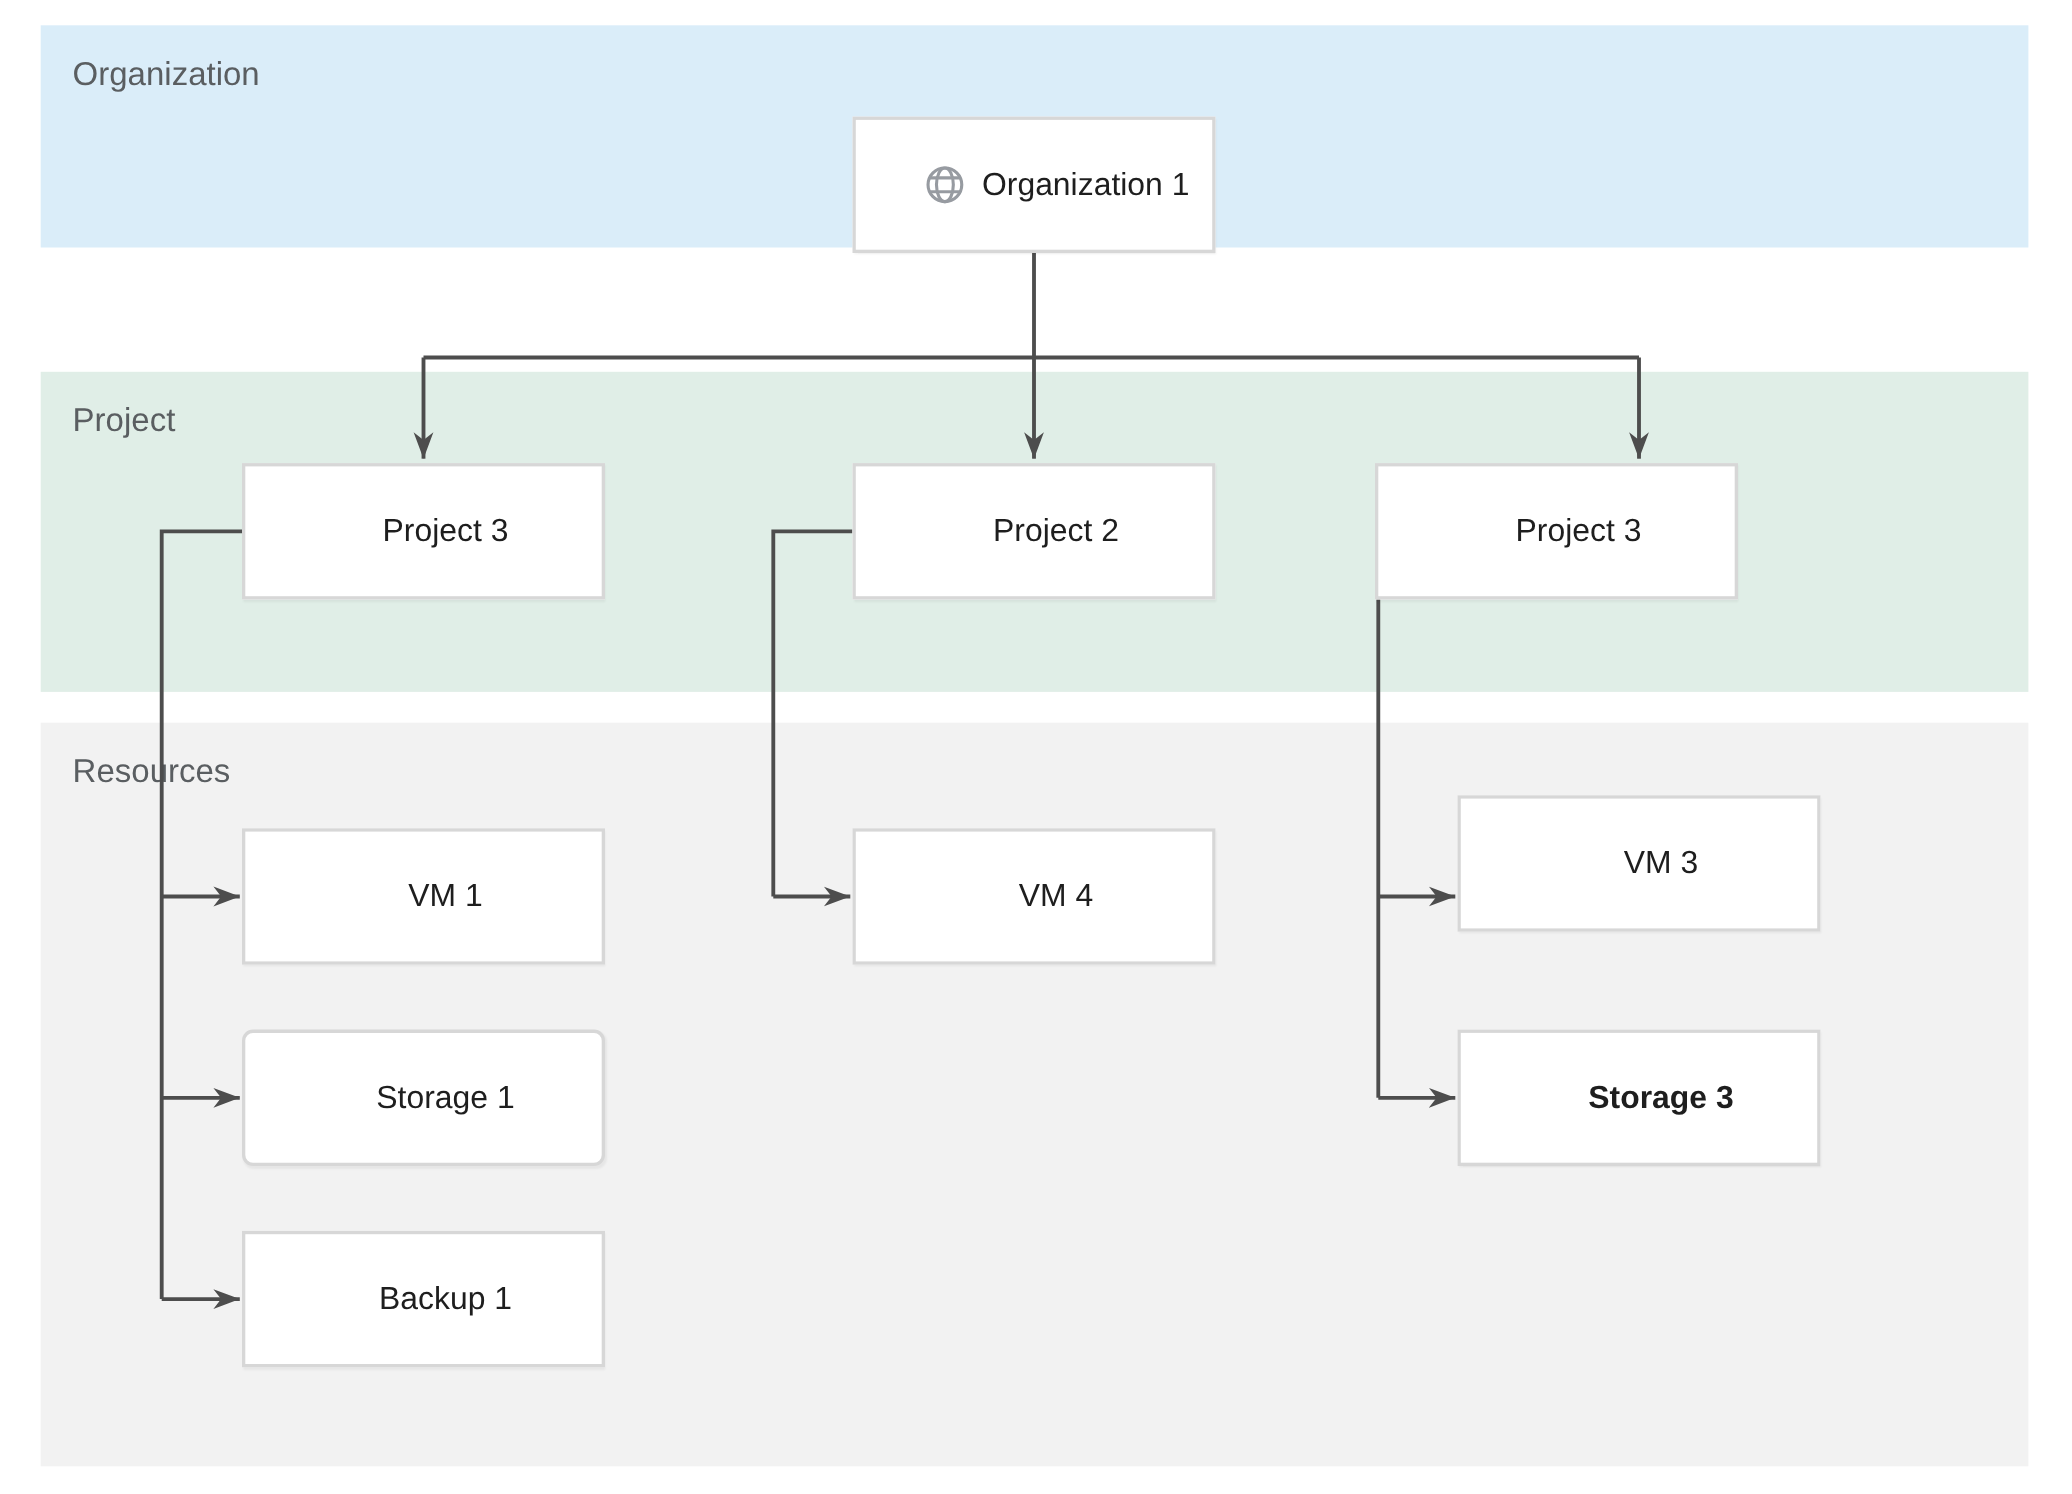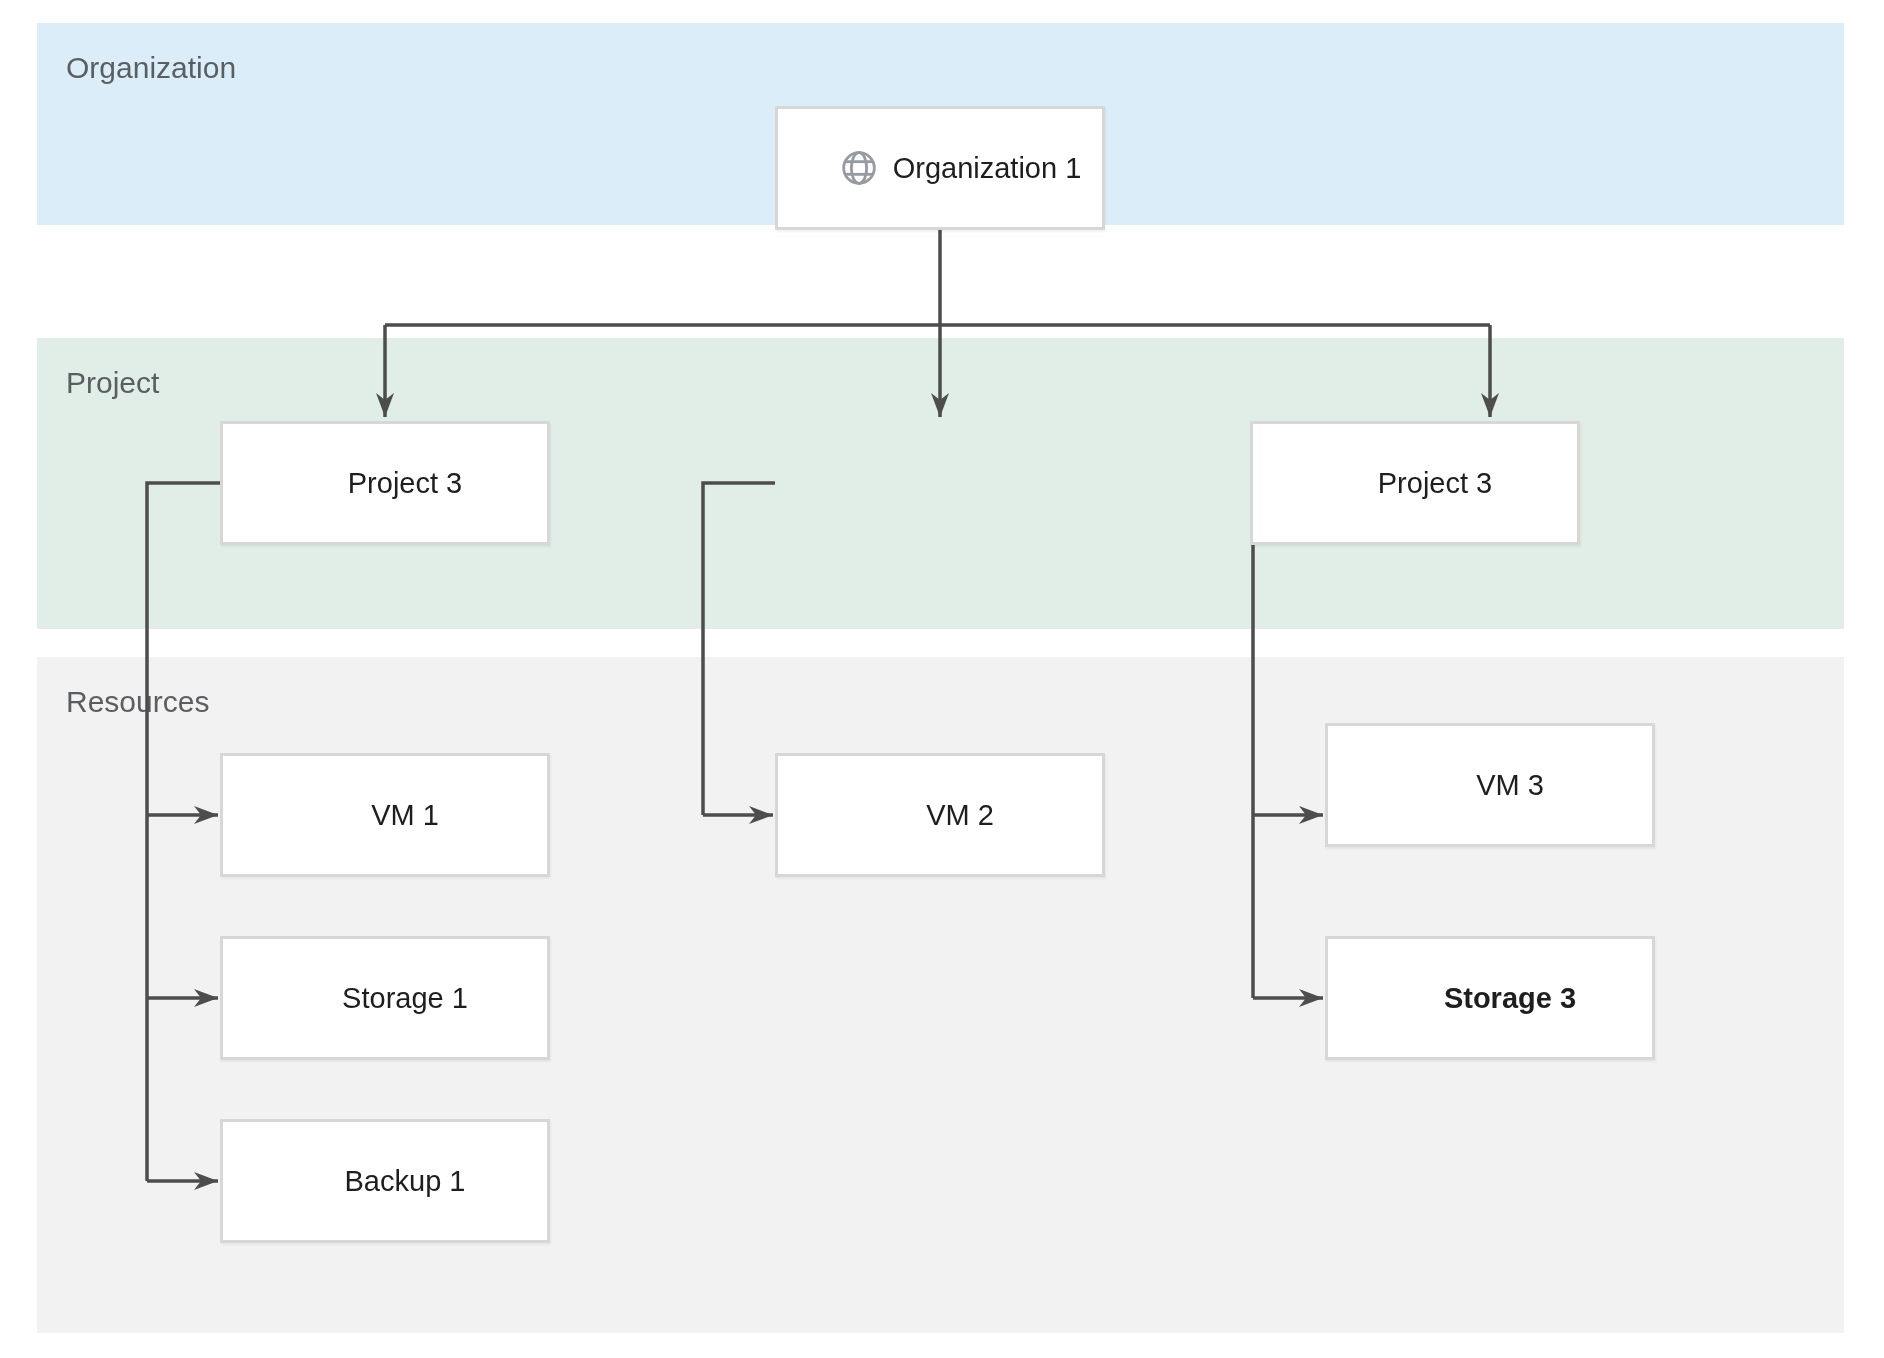--- a/index.html
+++ b/index.html
@@ -39,21 +39,21 @@
     white-space: nowrap;
     padding-left: 40px;
   }
   .node .icon { display: flex; align-items: center; }
 
   .n-organization1 { left: 775px;  top: 106px;  }
   .n-project1      { left: 220px;  top: 421px;  }
   .n-project2      { left: 775px;  top: 421px;  }
   .n-project3      { left: 1250px; top: 421px; text-align: center;  }
   .n-vm1           { left: 220px;  top: 753px;  }
-  .n-storage1      { left: 220px;  top: 936px;  }
+  .n-storage1      { left: 220px;  top: 936px; border-radius: 10px;  }
   .n-backup1       { left: 220px;  top: 1119px; align-items: center; }
   .n-vm2           { left: 775px;  top: 753px;  }
   .n-vm3           { left: 1325px; top: 723px;  }
   .n-storage3      { left: 1325px; top: 936px; font-weight: bold;  }
 </style>
 </head>
 <body>
 
 <div class="canvas">
 
@@ -103,36 +103,39 @@
         <line x1="3.7" y1="8.2" x2="20.3" y2="8.2"></line>
         <line x1="3.7" y1="15.8" x2="20.3" y2="15.8"></line>
       </svg>
     </span>
     <span>Organization 1</span>
   </div>
 
   <div class="node n-project1">
     <span>Project 3</span>
   </div>
+  <div class="node n-project2">
+    <span>Project 2</span>
+  </div>
   <div class="node n-project3">
     <span>Project 3</span>
   </div>
 
   <div class="node n-vm1">
     <span>VM 1</span>
   </div>
   <div class="node n-storage1">
     <span>Storage 1</span>
   </div>
   <div class="node n-backup1">
     <span>Backup 1</span>
   </div>
 
   <div class="node n-vm2">
-    <span>VM 2</span>
+    <span>VM 4</span>
   </div>
 
   <div class="node n-vm3">
     <span>VM 3</span>
   </div>
   <div class="node n-storage3">
     <span>Storage 3</span>
   </div>
 
 </div>

